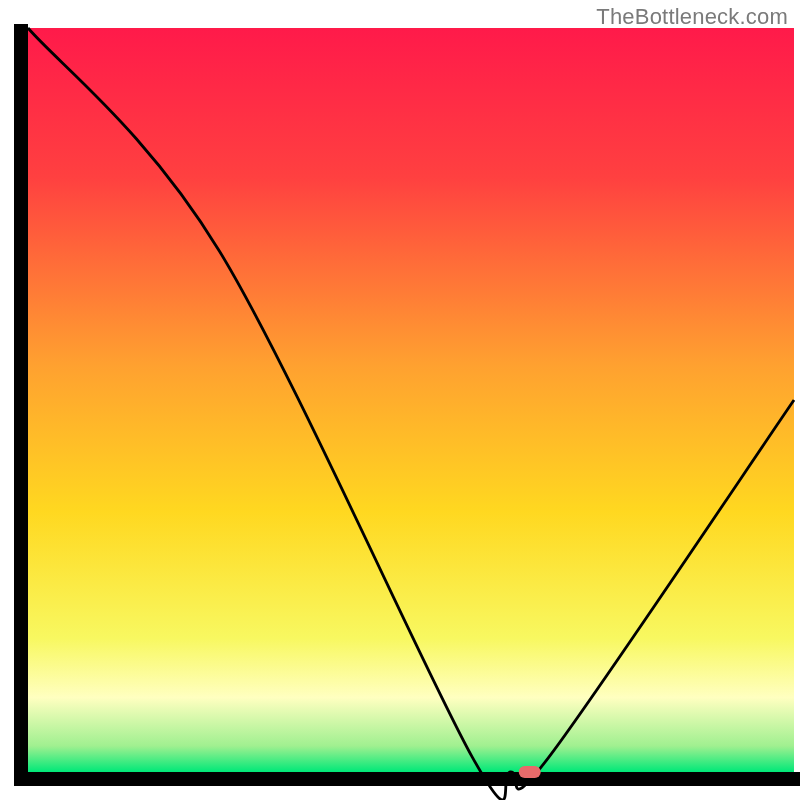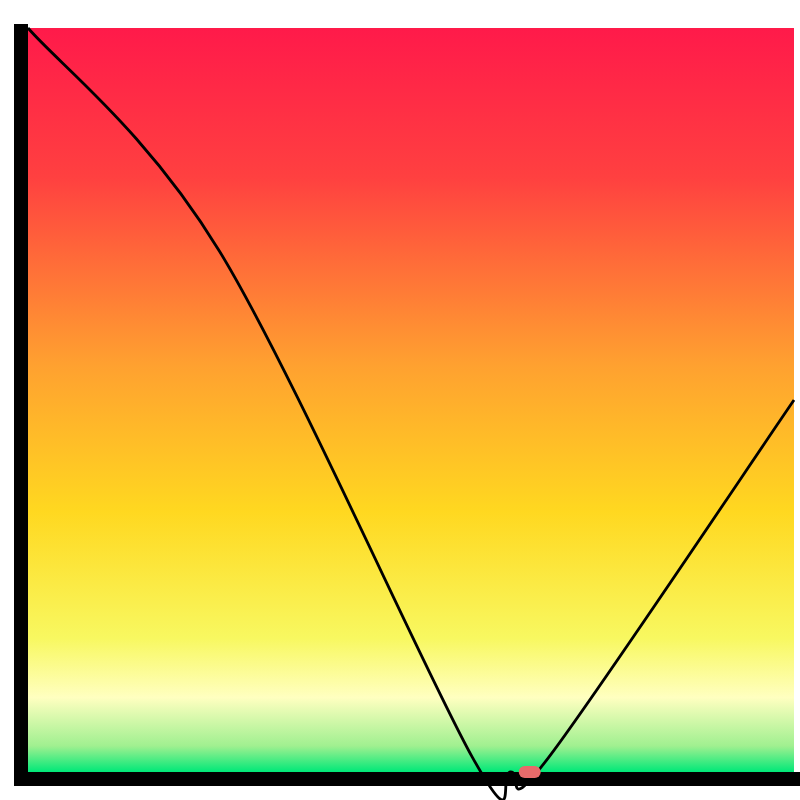--- a/index.html
+++ b/index.html
@@ -26,20 +26,21 @@
     z-index: 20;
   }
   svg {
     display: block;
   }
 </style>
 </head>
 <body>
 
 <div class="wrap">
+  <div class="watermark">TheBottleneck.com</div>
 
   <svg id="chart-svg" width="800" height="800" viewBox="0 0 800 800">
     <defs>
       <linearGradient id="bg-grad" x1="0" y1="0" x2="0" y2="1">
           <stop offset="0%" stop-color="#ff1a4a"></stop>
           <stop offset="20%" stop-color="#ff4040"></stop>
           <stop offset="45%" stop-color="#ffa030"></stop>
           <stop offset="65%" stop-color="#ffd820"></stop>
           <stop offset="82%" stop-color="#f8f860"></stop>
           <stop offset="90%" stop-color="#ffffc0"></stop>

